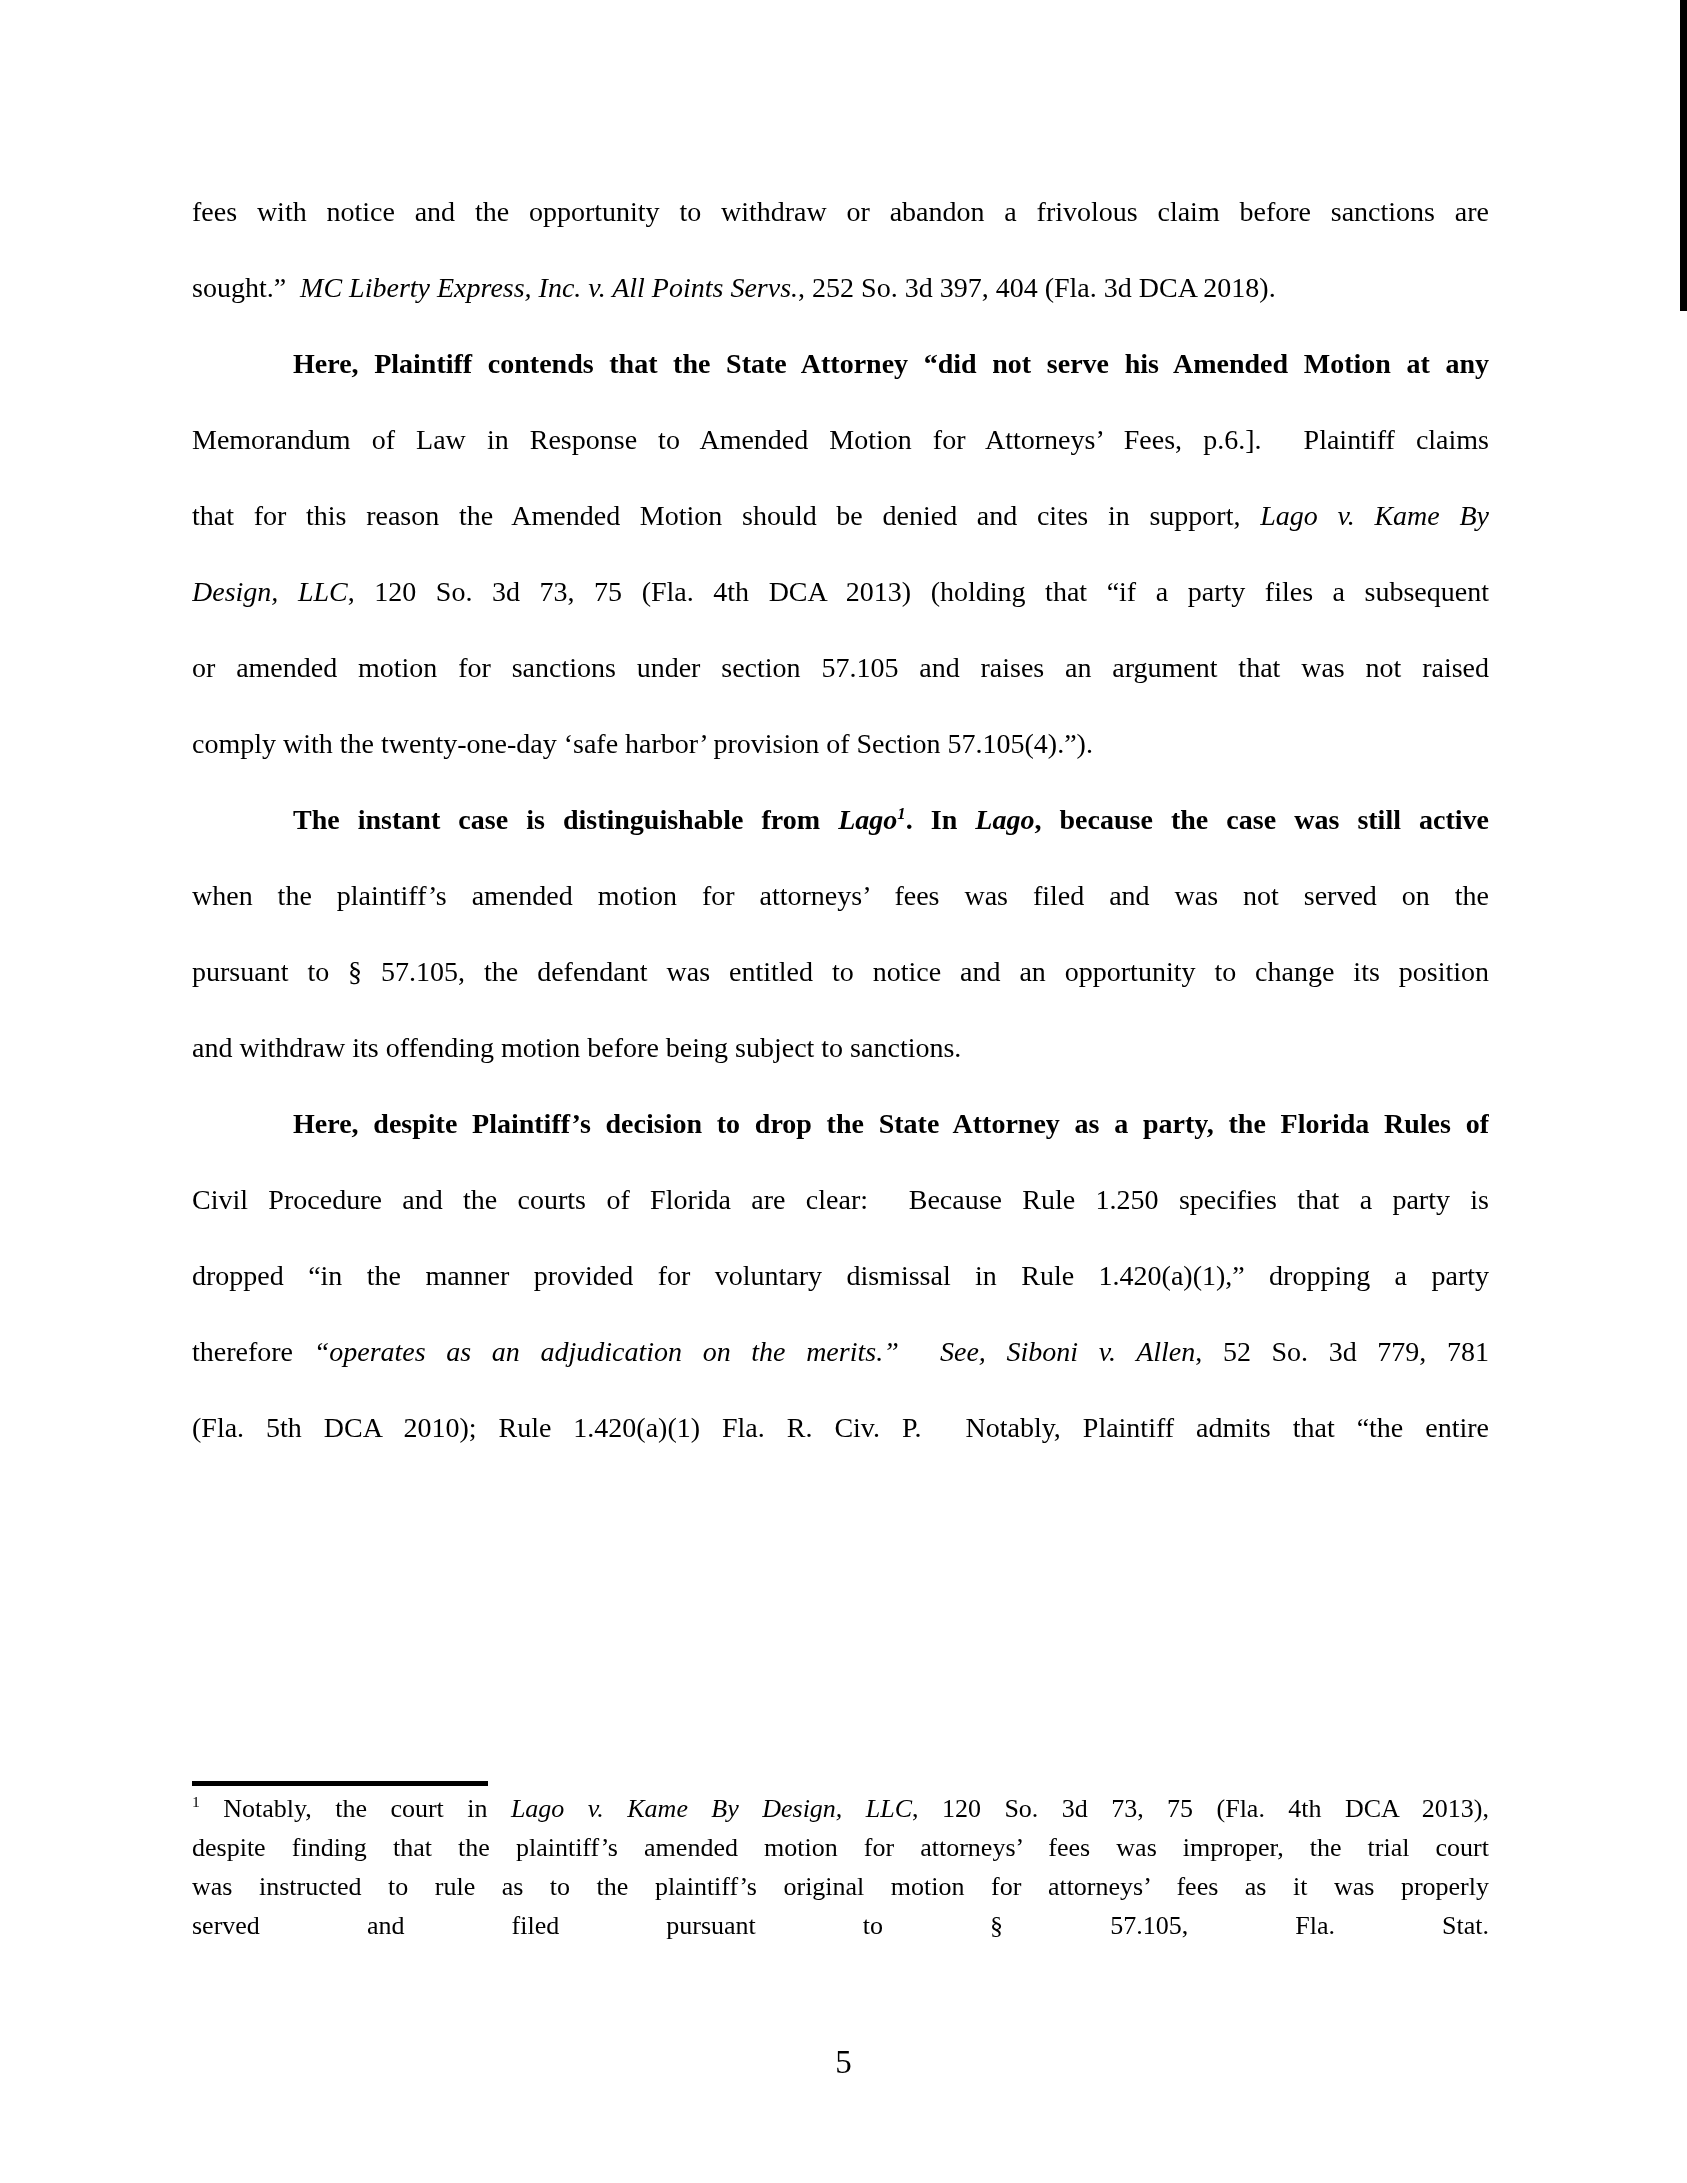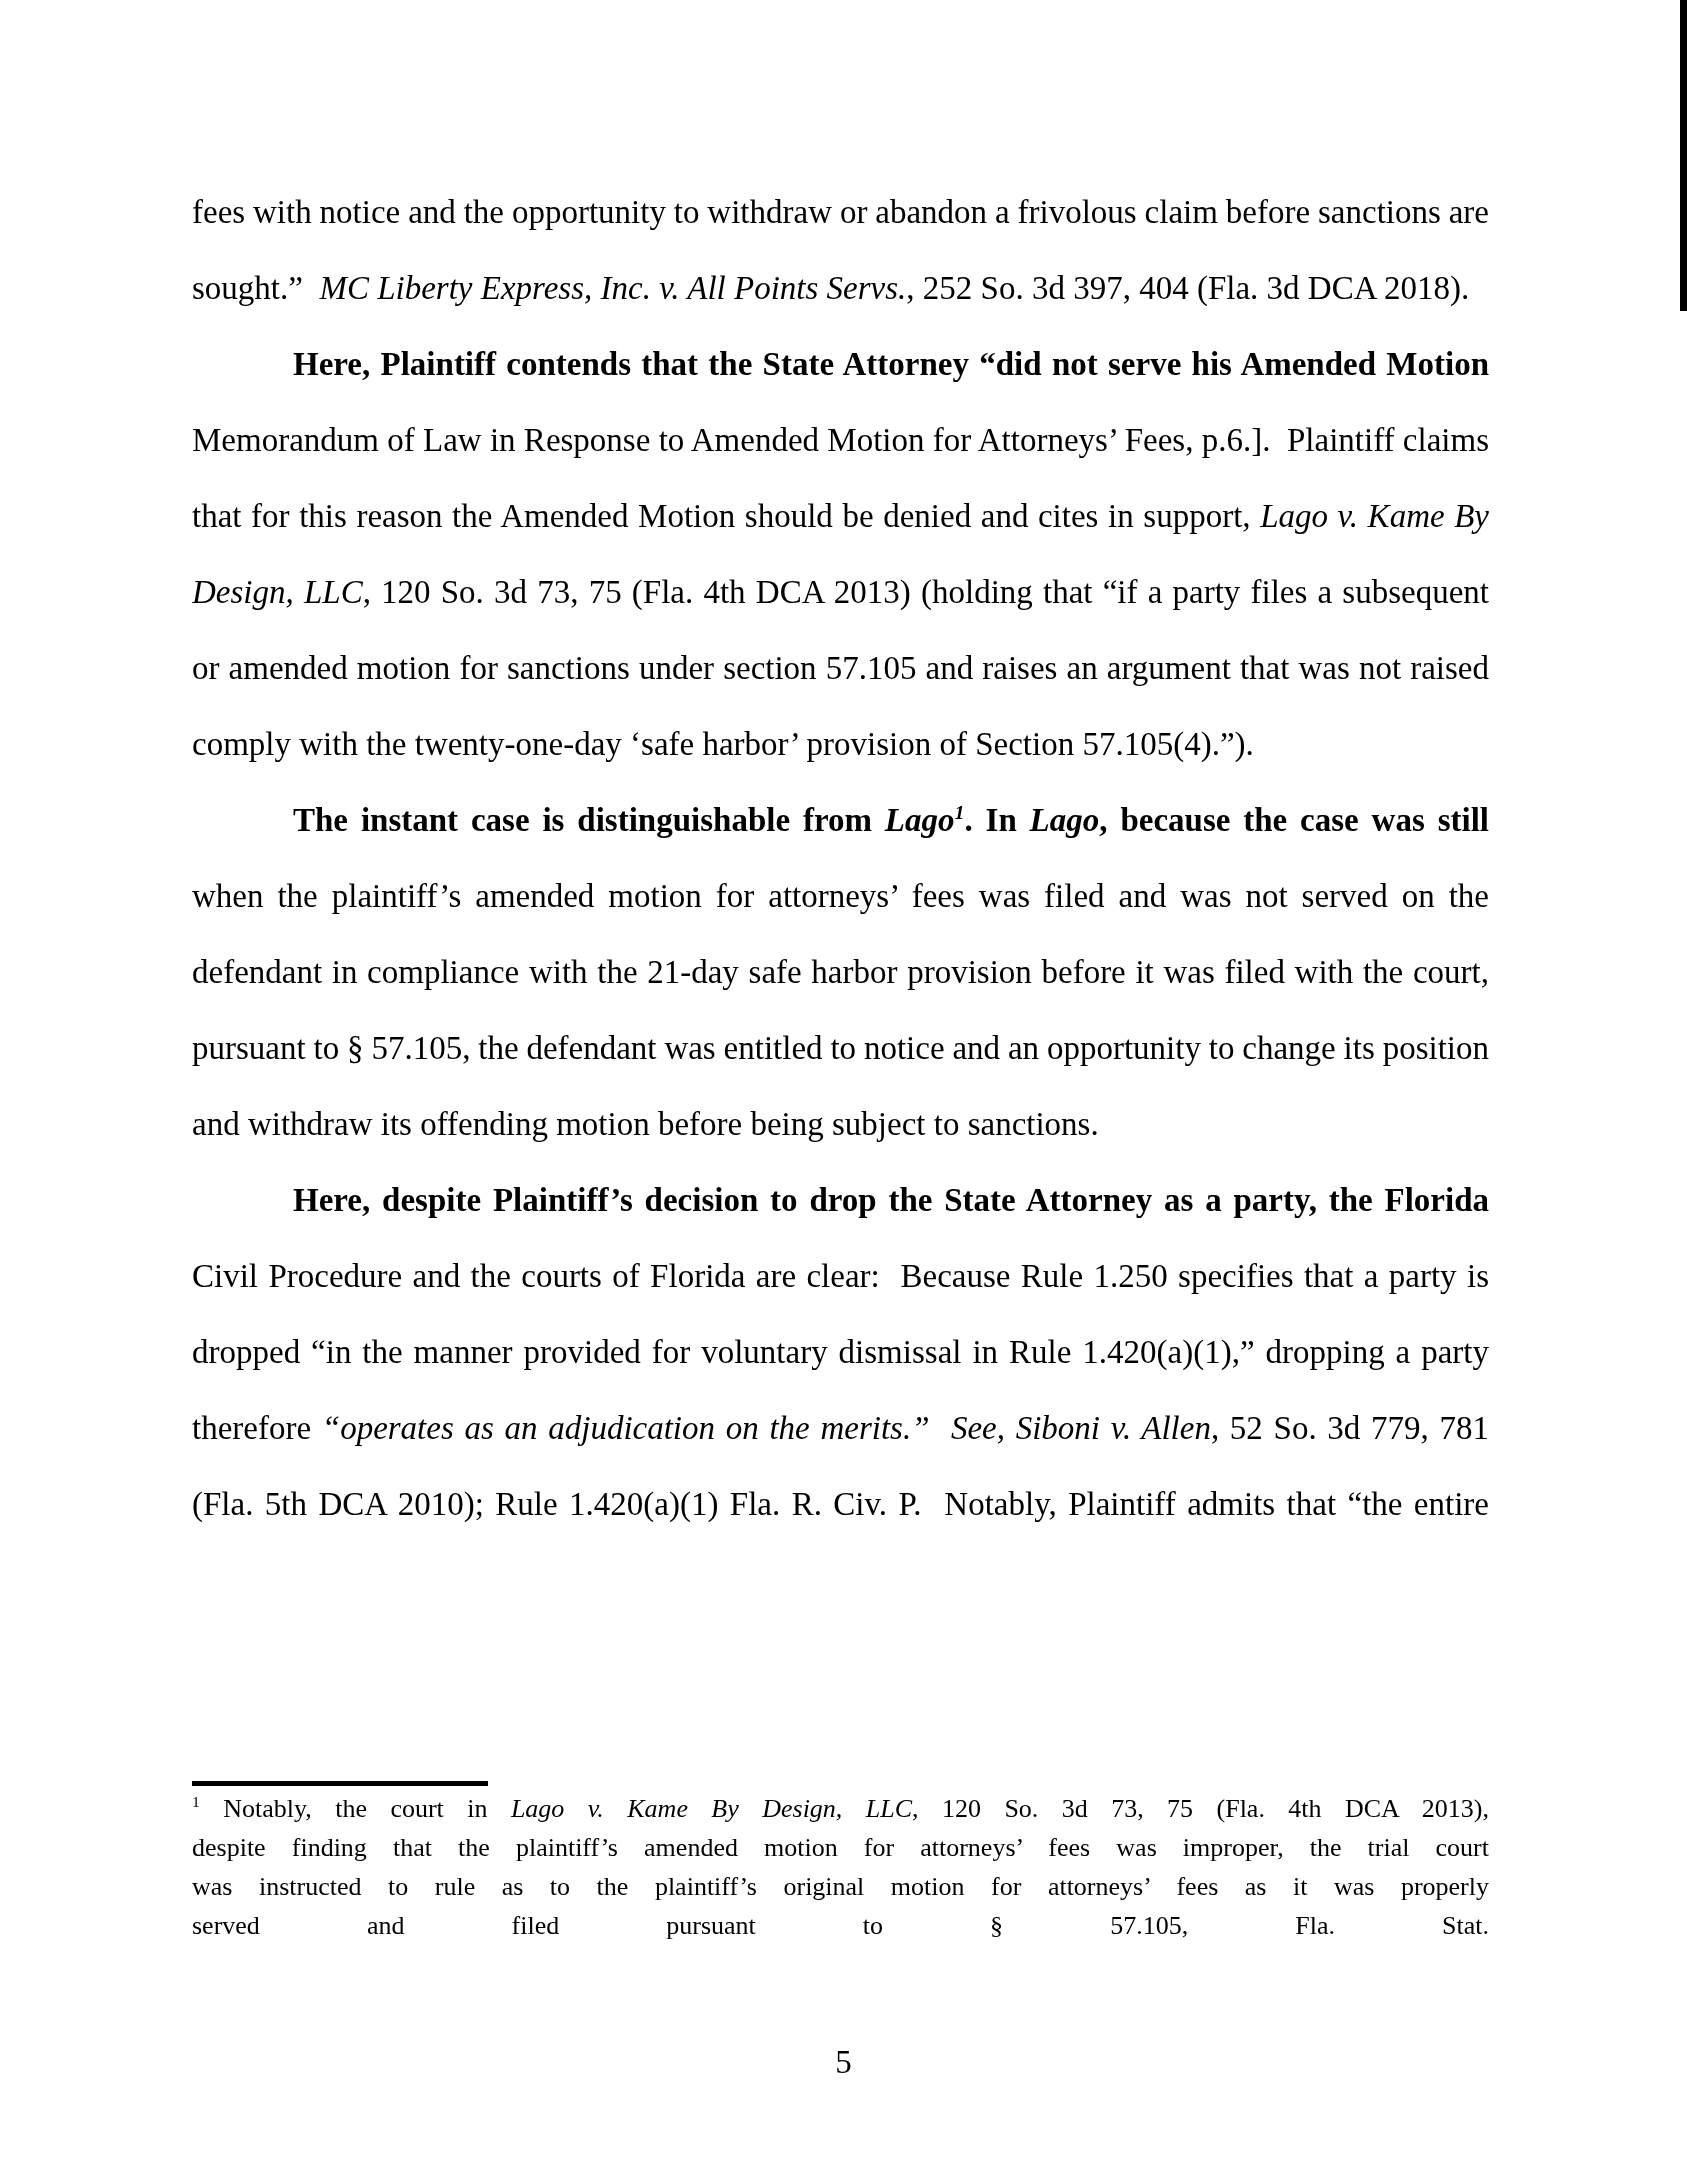--- a/index.html
+++ b/index.html
@@ -10,21 +10,21 @@
     background:#ffffff;
     overflow:hidden;
     font-family:"Liberation Serif","DejaVu Serif",serif;
     color:#000000;
   }
   .body-text{
     position:absolute;
     left:192px;
     top:174px;
     width:1297px;
-    font-size:33px;
+    font-size:28px;
   }
   .body-text .line{
     line-height:76px;
     height:76px;
     overflow:hidden;
     text-align:justify;
     text-align-last:justify;
     word-spacing:-0.7px;
   }
   .line.left{
@@ -92,21 +92,20 @@
       <div class="line"><span>fees with notice and the opportunity to withdraw or abandon a frivolous claim before sanctions are</span></div>
       <div class="line left"><span>sought.”&nbsp; </span><span class="i">MC Liberty Express, Inc. v. All Points Servs.</span><span>, 252 So. 3d 397, 404 (Fla. 3d DCA 2018).</span></div>
       <div class="line indent"><span>Here, Plaintiff contends that the State Attorney “did not serve his Amended Motion at any</span></div>
       <div class="line"><span>Memorandum of Law in Response to Amended Motion for Attorneys’ Fees, p.6.].&nbsp; Plaintiff claims</span></div>
       <div class="line"><span>that for this reason the Amended Motion should be denied and cites in support, </span><span class="i">Lago v. Kame By</span></div>
       <div class="line"><span class="i">Design, LLC</span><span>, 120 So. 3d 73, 75 (Fla. 4th DCA 2013) (holding that “if a party files a subsequent</span></div>
       <div class="line"><span>or amended motion for sanctions under section 57.105 and raises an argument that was not raised</span></div>
       <div class="line left"><span>comply with the twenty-one-day ‘safe harbor’ provision of Section 57.105(4).”).</span></div>
       <div class="line indent"><span>The instant case is distinguishable from </span><span class="i">Lago</span><sup class="i">1</sup><span>. In </span><span class="i">Lago</span><span>, because the case was still active</span></div>
       <div class="line"><span>when the plaintiff’s amended motion for attorneys’ fees was filed and was not served on the</span></div>
-      <div class="line"><span>defendant in compliance with the 21-day safe harbor provision before it was filed with the court,</span></div>
       <div class="line"><span>pursuant to § 57.105, the defendant was entitled to notice and an opportunity to change its position</span></div>
       <div class="line left"><span>and withdraw its offending motion before being subject to sanctions.</span></div>
       <div class="line indent"><span>Here, despite Plaintiff’s decision to drop the State Attorney as a party, the Florida Rules of</span></div>
       <div class="line"><span>Civil Procedure and the courts of Florida are clear:&nbsp; Because Rule 1.250 specifies that a party is</span></div>
       <div class="line"><span>dropped “in the manner provided for voluntary dismissal in Rule 1.420(a)(1),” dropping a party</span></div>
       <div class="line"><span>therefore </span><span class="i">“operates as an adjudication on the merits.”</span><span>&nbsp; </span><span class="i">See, Siboni v. Allen</span><span>, 52 So. 3d 779, 781</span></div>
       <div class="line"><span>(Fla. 5th DCA 2010); Rule 1.420(a)(1) Fla. R. Civ. P.&nbsp; Notably, Plaintiff admits that “the entire</span></div>
     </div>
 
   <div class="footnote-rule"></div>

